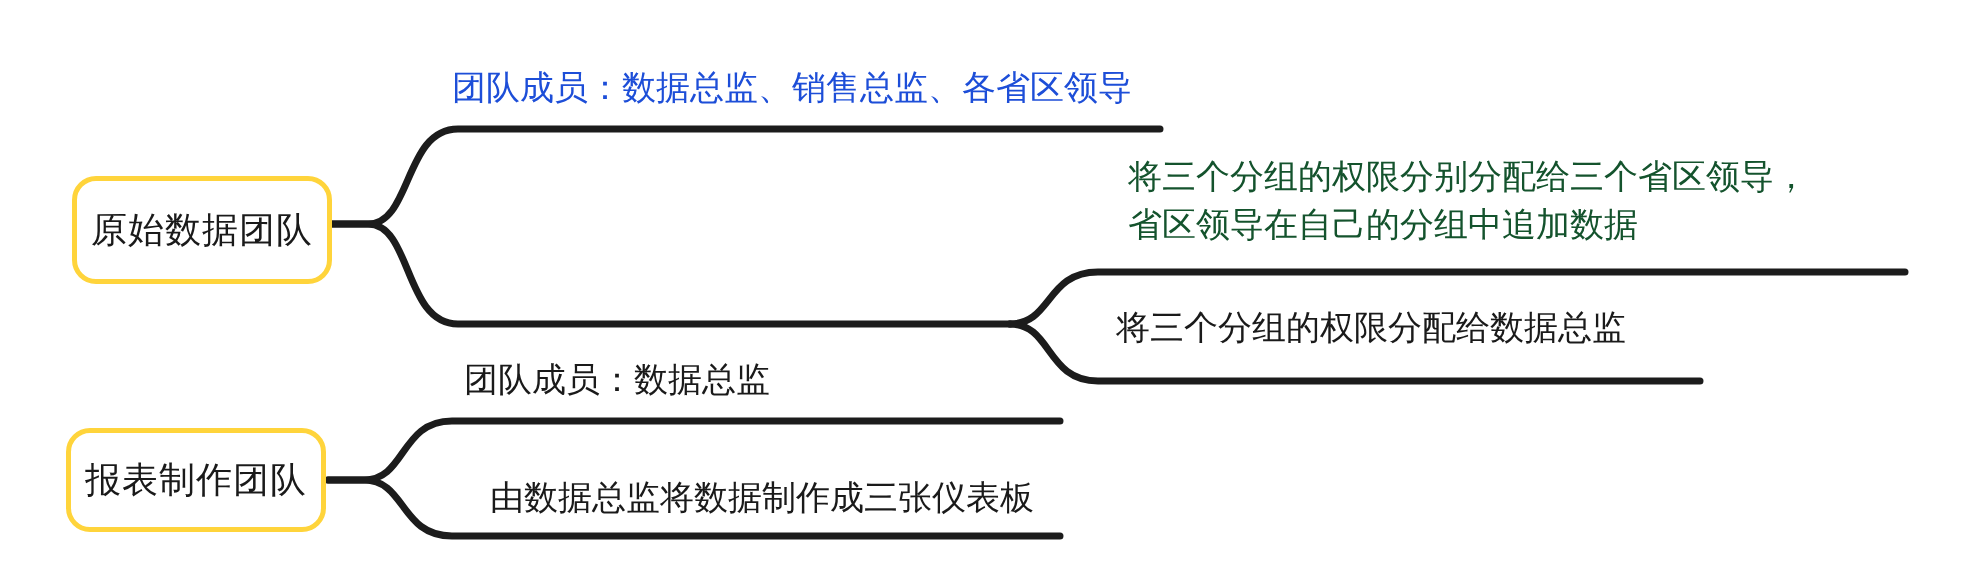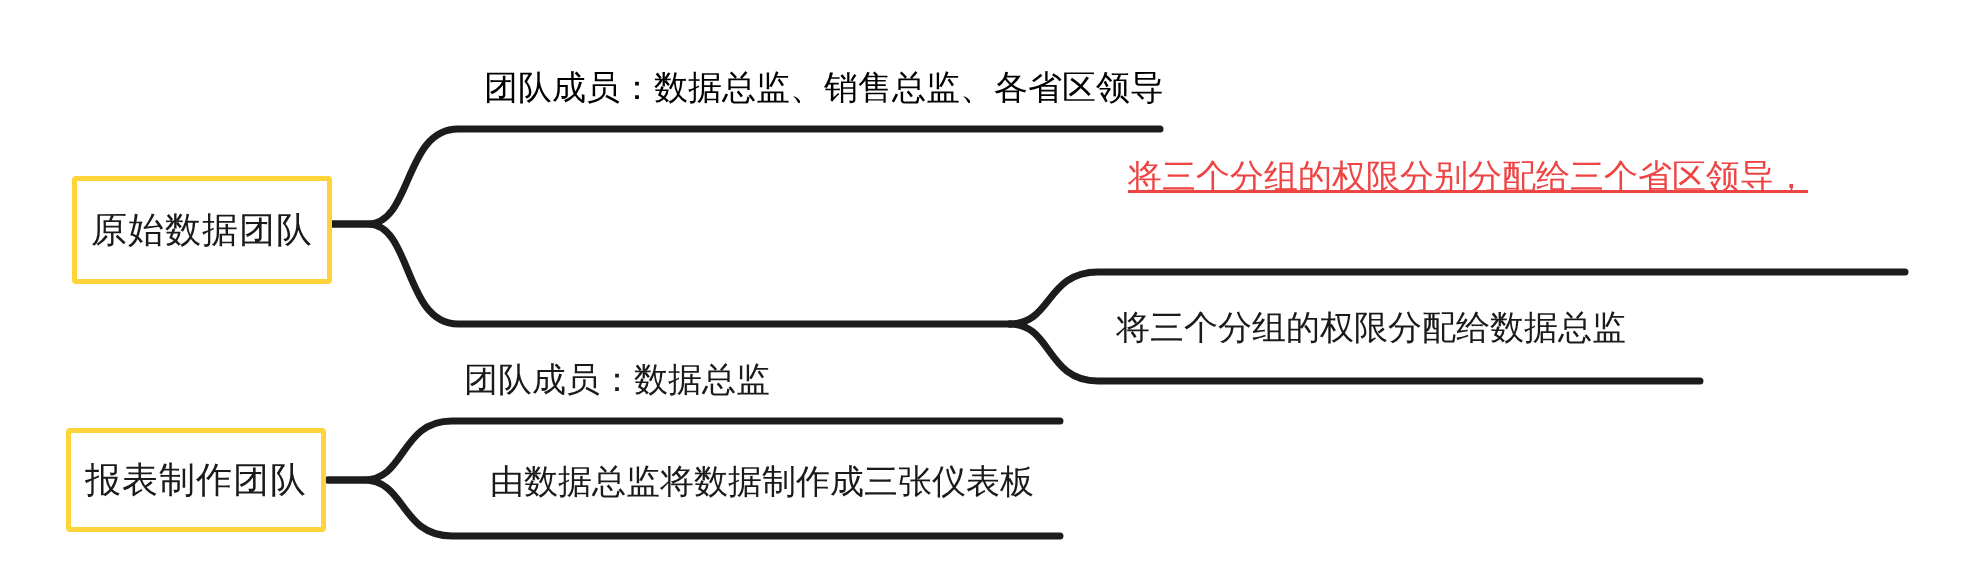--- a/index.html
+++ b/index.html
@@ -26,21 +26,21 @@
     fill: none;
     stroke: #1c1c1c;
     stroke-width: 7;
     stroke-linecap: round;
     stroke-linejoin: round;
   }
   .root-node {
     position: absolute;
     box-sizing: border-box;
     border: 5px solid #ffd43b;
-    border-radius: 4px;
+    border-radius: 24px;
     background: #ffffff;
     display: flex;
     align-items: center;
     justify-content: center;
     font-size: 36px;
     color: #1a1a1a;
     letter-spacing: 1px;
     cursor: default;
   }
   .topic {
@@ -56,45 +56,46 @@
     line-height: 48px;
   }
   #node-original { left: 72px;  top: 176px; width: 260px; height: 108px; }
   #node-report   { left: 66px;  top: 428px; width: 260px; height: 104px; }
 
   #topic-members-original  { left: 452px;  top: 70px;  }
   #topic-groups            { left: 468px;  top: 264px; }
   #topic-assign-leaders    { left: 1128px; top: 152px; }
   #topic-assign-director   { left: 1116px; top: 310px; }
   #topic-members-report    { left: 464px;  top: 362px; }
-  #topic-dashboards        { left: 490px;  top: 464px; }
+  #topic-dashboards        { left: 490px;  top: 480px; }
 </style>
 </head>
 <body>
 
 <div id="canvas" style="background: rgb(255, 255, 255);">
 
   <svg id="connectors" viewBox="0 0 1971 564" xmlns="http://www.w3.org/2000/svg">
     <path d="M332,224 L368,224 C412,224 404,129 458,129 L1160,129" style="stroke: rgb(28, 28, 28);"></path>
     <path d="M332,224 L368,224 C412,224 404,324 458,324 L1010,324" style="stroke: rgb(28, 28, 28);"></path>
     <path d="M1010,324 C1052,324 1046,272 1098,272 L1905,272" style="stroke: rgb(28, 28, 28);"></path>
     <path d="M1010,324 C1052,324 1046,381 1098,381 L1700,381" style="stroke: rgb(28, 28, 28);"></path>
     <path d="M328,480 L364,480 C406,480 400,421 452,421 L1060,421" style="stroke: rgb(28, 28, 28);"></path>
     <path d="M328,480 L364,480 C406,480 400,536 452,536 L1060,536" style="stroke: rgb(28, 28, 28);"></path>
   </svg>
 
   <div class="root-node" id="node-original" style="border-color: rgb(255, 212, 59); color: rgb(26, 26, 26);">
     <span>原始数据团队</span>
   </div>
 
-  <div class="topic" id="topic-members-original" style="color: #000000; margin-left: 32px;">团队成员：数据总监、销售总监、各省区领导</div>
+  <div class="topic" id="topic-members-original" style="color: #1d4ed8;">团队成员：数据总监、销售总监、各省区领导</div>
 
 
-  <div class="topic" id="topic-assign-leaders" style="color: #ef4444; text-decoration: underline;">
+  <div class="topic" id="topic-assign-leaders" style="color: #14532d;">
     <span class="line">将三个分组的权限分别分配给三个省区领导，</span>
+    <span class="line">省区领导在自己的分组中追加数据</span>
   </div>
 
   <div class="topic" id="topic-assign-director" style="color: rgb(26, 26, 26); text-align: center;">将三个分组的权限分配给数据总监</div>
 
   <div class="root-node" id="node-report" style="border-color: rgb(255, 212, 59); color: rgb(26, 26, 26);">
     <span>报表制作团队</span>
   </div>
 
   <div class="topic" id="topic-members-report" style="color: rgb(26, 26, 26); text-align: right;">团队成员：数据总监</div>
 

